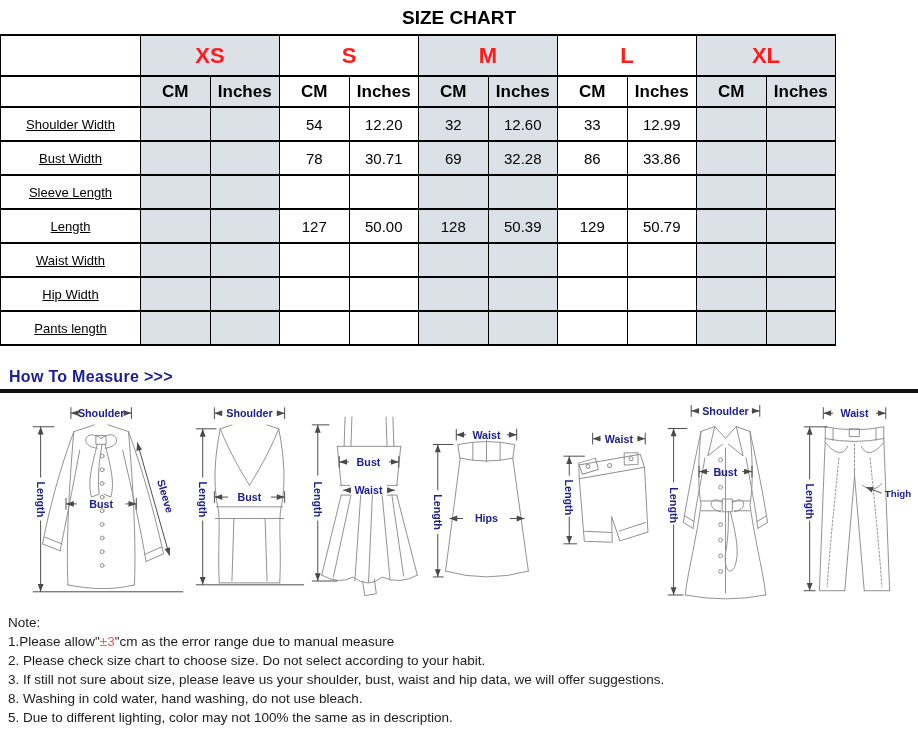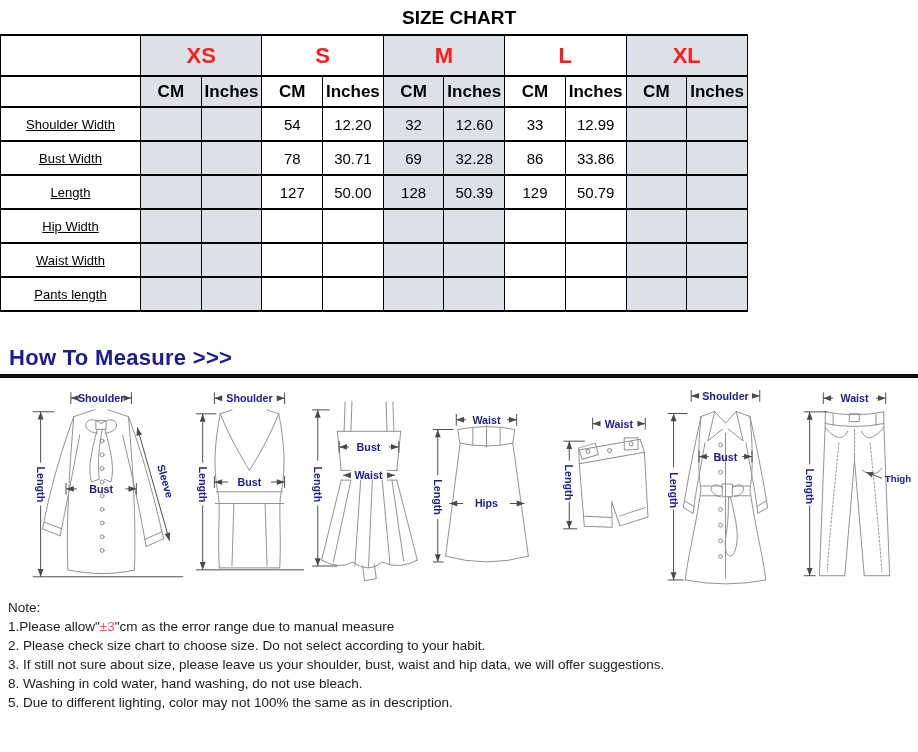--- a/index.html
+++ b/index.html
@@ -3,34 +3,34 @@
 <meta charset="utf-8">
 <style>
   * { box-sizing: border-box; }
   html,body { margin:0; padding:0; }
   body {
     width:918px; height:752px; background:#fff; color:#000;
     font-family:"Liberation Sans", sans-serif; overflow:hidden;
   }
   .title { text-align:center; font-size:19px; font-weight:bold; padding:7px 0 5px;border-radius:12px; }
 
-  table { border-collapse:collapse; table-layout:fixed; width:748px; }
+  table { border-collapse:collapse; table-layout:fixed; width:836px; }
   col.lab { width:140px; }
   td {
     border:1px solid #000; border-top-width:2px; border-bottom-width:2px;
     text-align:center; vertical-align:middle; padding:0; overflow:hidden;
   }
   tr.sizes td { height:41px; font-size:22px; font-weight:600; color:#ff1c1c; }
   tr.units td { height:31px; font-size:17px; font-weight:700; color:#000; }
   tr.vals  td { height:34px; font-size:15px; }
   tr.vals  td.rl { font-size:13px;text-decoration:underline; }
   .sh { background:#dce1e8; }
 
   .measure-head {
-    margin-top:33px; padding-left:9px; font-size:22px; font-weight:bold;
+    margin-top:22px; padding-left:9px; font-size:16px; font-weight:bold;
     color:#1c1c96; letter-spacing:.3px;
   }
   .rule { height:4px; background:#101010; margin-top:3px; }
 
   .diagrams {
     display:flex; justify-content:flex-end; align-items:flex-start;
     padding:4px 3px 0; height:212px;
   }
   svg { display:block; }
   .g  { stroke:#8f8f8f; fill:none; stroke-width:1; stroke-linecap:round; stroke-linejoin:round; }
@@ -104,47 +104,60 @@
     <td>78</td>
     <td>30.71</td>
     <td class="sh">69</td>
     <td class="sh">32.28</td>
     <td>86</td>
     <td>33.86</td>
     <td class="sh"></td>
     <td class="sh"></td>
   </tr>
   <tr class="vals">
+    <td class="rl">Sleeve Length</td>
+    <td class="sh"></td>
+    <td class="sh"></td>
+    <td></td>
+    <td></td>
+    <td class="sh"></td>
+    <td class="sh"></td>
+    <td></td>
+    <td></td>
+    <td class="sh"></td>
+    <td class="sh"></td>
+  </tr>
+  <tr class="vals">
     <td class="rl">Length</td>
     <td class="sh"></td>
     <td class="sh"></td>
     <td>127</td>
     <td>50.00</td>
     <td class="sh">128</td>
     <td class="sh">50.39</td>
     <td>129</td>
     <td>50.79</td>
     <td class="sh"></td>
     <td class="sh"></td>
   </tr>
   <tr class="vals">
+    <td class="rl">Waist Width</td>
+    <td class="sh"></td>
+    <td class="sh"></td>
+    <td></td>
+    <td></td>
+    <td class="sh"></td>
+    <td class="sh"></td>
+    <td></td>
+    <td></td>
+    <td class="sh"></td>
+    <td class="sh"></td>
+  </tr>
+  <tr class="vals">
     <td class="rl">Hip Width</td>
-    <td class="sh"></td>
-    <td class="sh"></td>
-    <td></td>
-    <td></td>
-    <td class="sh"></td>
-    <td class="sh"></td>
-    <td></td>
-    <td></td>
-    <td class="sh"></td>
-    <td class="sh"></td>
-  </tr>
-  <tr class="vals">
-    <td class="rl">Waist Width</td>
     <td class="sh"></td>
     <td class="sh"></td>
     <td></td>
     <td></td>
     <td class="sh"></td>
     <td class="sh"></td>
     <td></td>
     <td></td>
     <td class="sh"></td>
     <td class="sh"></td>

